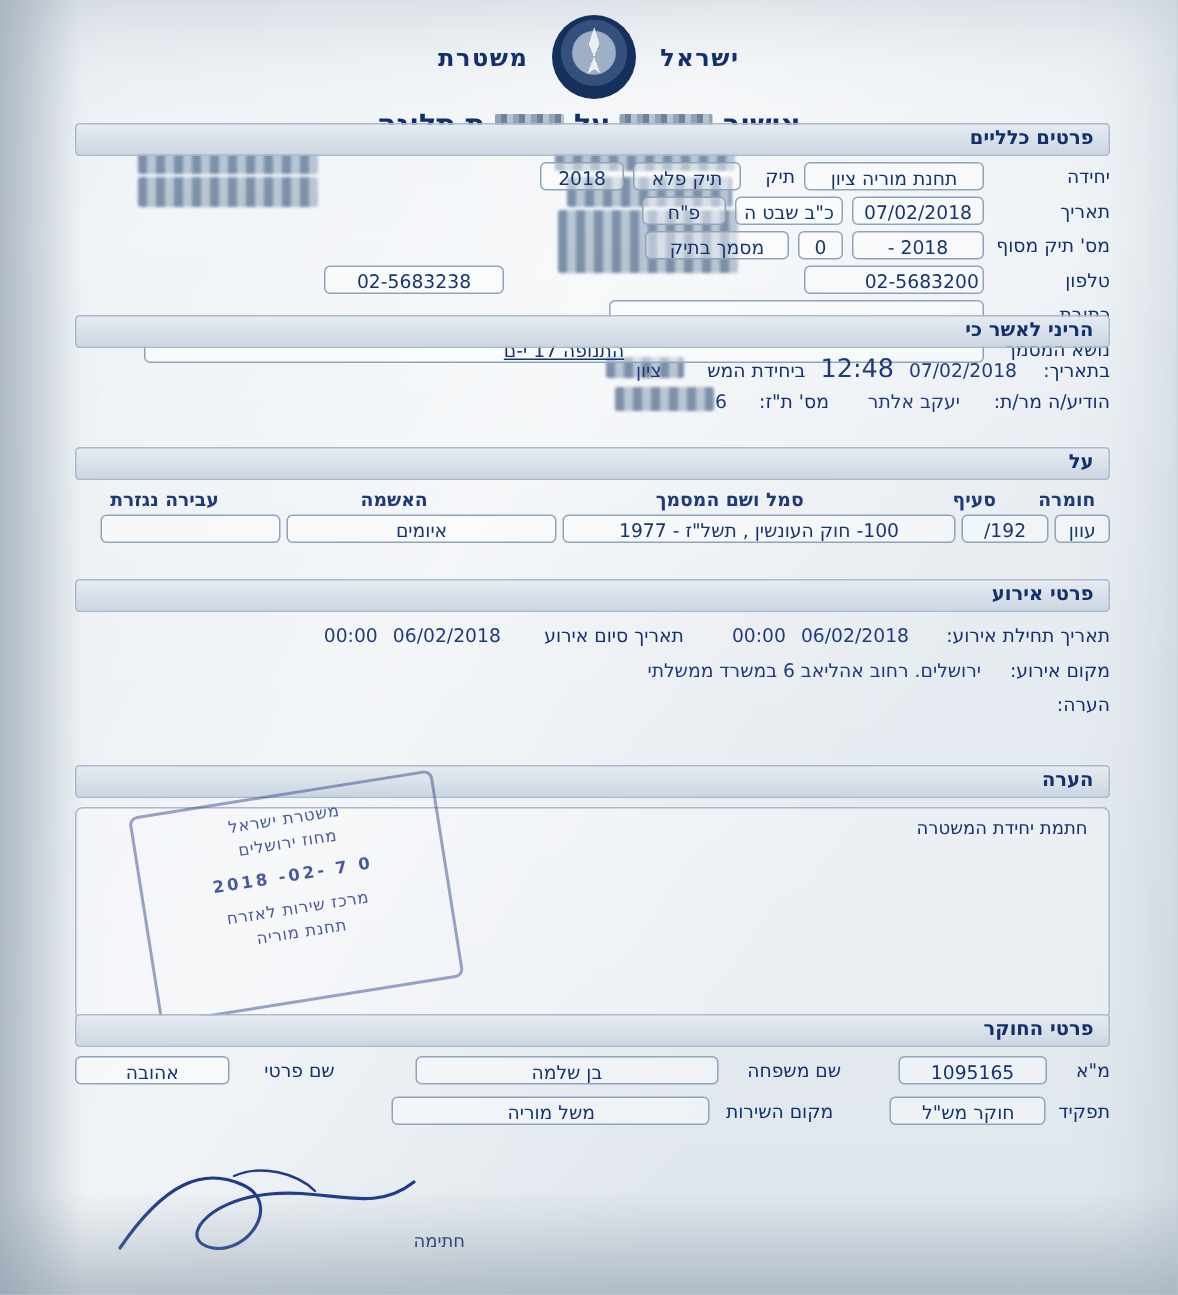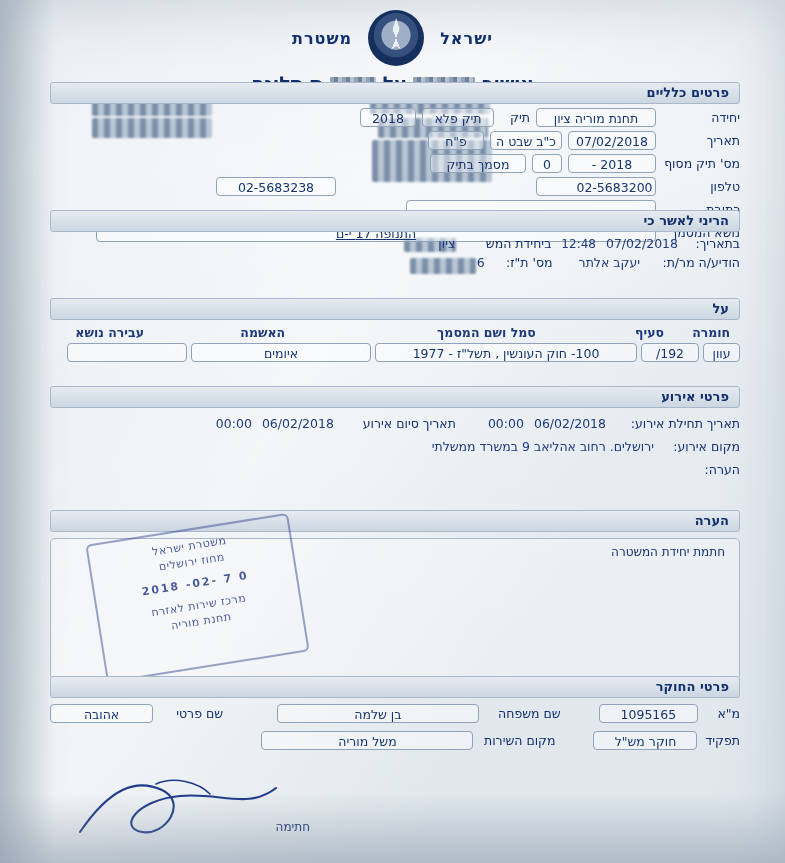--- a/index.html
+++ b/index.html
@@ -219,41 +219,41 @@
 
     </div>
   </div>
 
   <div class="sec" id="s-declare">
     <div class="sec-bar">הריני לאשר כי</div>
     <div class="fields">
       <div class="frow" style="gap:10px;">
         <span class="lbl" style="min-width:52px;">בתאריך:</span>
         <span style="font-size:12.5px;">07/02/2018</span>
-        <span style="font-size:12px;">12:48</span>
+        <span style="font-size:17px;">12:48</span>
         <span class="lbl" style="min-width:86px;">ביחידת המש</span>
         <span style="font-size:12.5px;">ציון</span>
       </div>
       <div class="frow" style="gap:10px;">
         <span class="lbl" style="min-width:90px;">הודיע/ה מר/ת:</span>
         <span style="font-size:12.5px;margin-left:16px;">יעקב אלתר</span>
         <span class="lbl" style="min-width:58px;">מס' ת"ז:</span>
         <span style="font-size:12.5px;">6</span>
       </div>
     </div>
   </div>
 
   <div class="sec" id="s-on">
     <div class="sec-bar">על</div>
     <div class="tbl-head" style="margin-top:5px;">
       <div style="width:58px;">חומרה</div>
       <div style="width:58px;">סעיף</div>
       <div style="width:262px;">סמל ושם המסמך</div>
       <div style="width:180px;">האשמה</div>
-      <div style="width:120px;">עבירה נושא</div>
+      <div style="width:120px;">עבירה נגזרת</div>
     </div>
     <div class="tbl-row">
       <div class="box" style="width:37px;">עוון</div>
       <div class="box" style="width:58px;">192/</div>
       <div class="box" style="width:262px;">100- חוק העונשין , תשל"ז - 1977</div>
       <div class="box" style="width:180px;">איומים</div>
       <div class="box" style="width:120px;"></div>
     </div>
   </div>
 
@@ -263,21 +263,21 @@
       <div class="frow" style="gap:10px;">
         <span class="lbl" style="min-width:124px;">תאריך תחילת אירוע:</span>
         <span style="font-size:12.5px;">06/02/2018</span>
         <span style="font-size:12.5px;">00:00</span>
         <span class="lbl" style="min-width:112px;margin-right:22px;">תאריך סיום אירוע</span>
         <span style="font-size:12.5px;">06/02/2018</span>
         <span style="font-size:12.5px;">00:00</span>
       </div>
       <div class="frow" style="gap:8px;">
         <span class="lbl" style="min-width:78px;">מקום אירוע:</span>
-        <span style="font-size:12.5px;">ירושלים. רחוב אהליאב 9 במשרד ממשלתי</span>
+        <span style="font-size:12.5px;">ירושלים. רחוב אהליאב 6 במשרד ממשלתי</span>
       </div>
       <div class="frow" style="gap:8px;">
         <span class="lbl" style="min-width:42px;text-align:right;">הערה:</span>
         <span style="font-size:12.5px;"></span>
       </div>
     </div>
   </div>
 
   <div class="sec" id="s-note">
     <div class="sec-bar">הערה</div>

